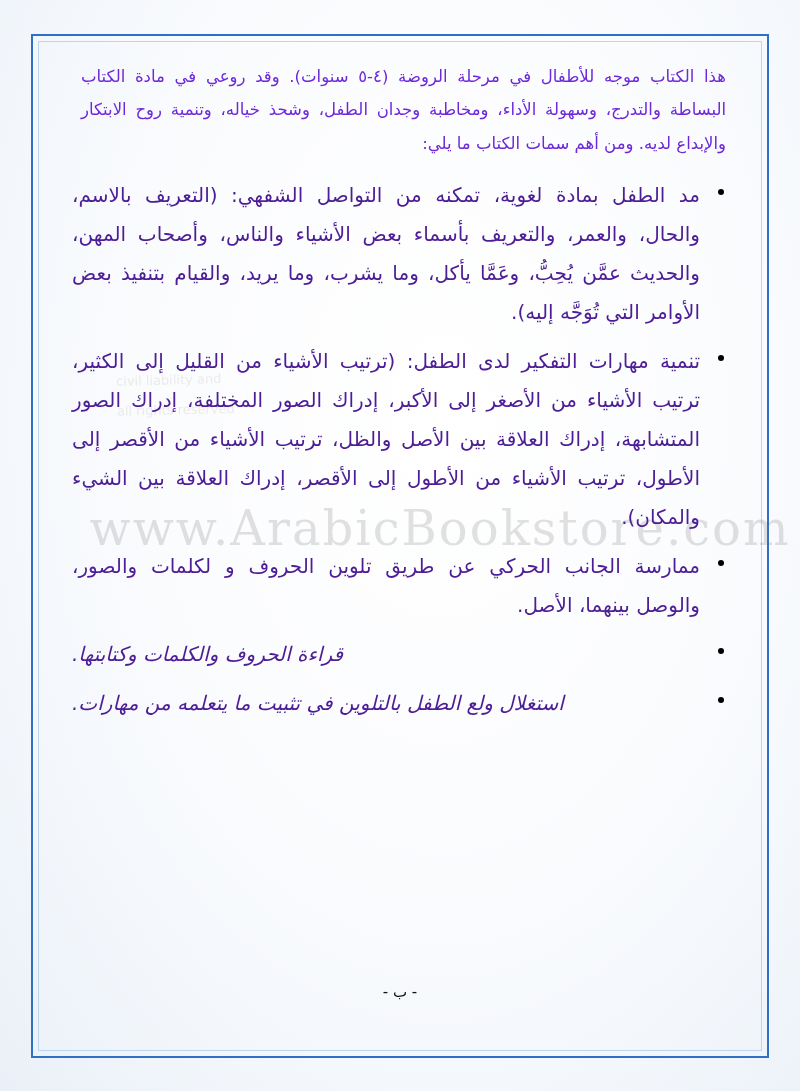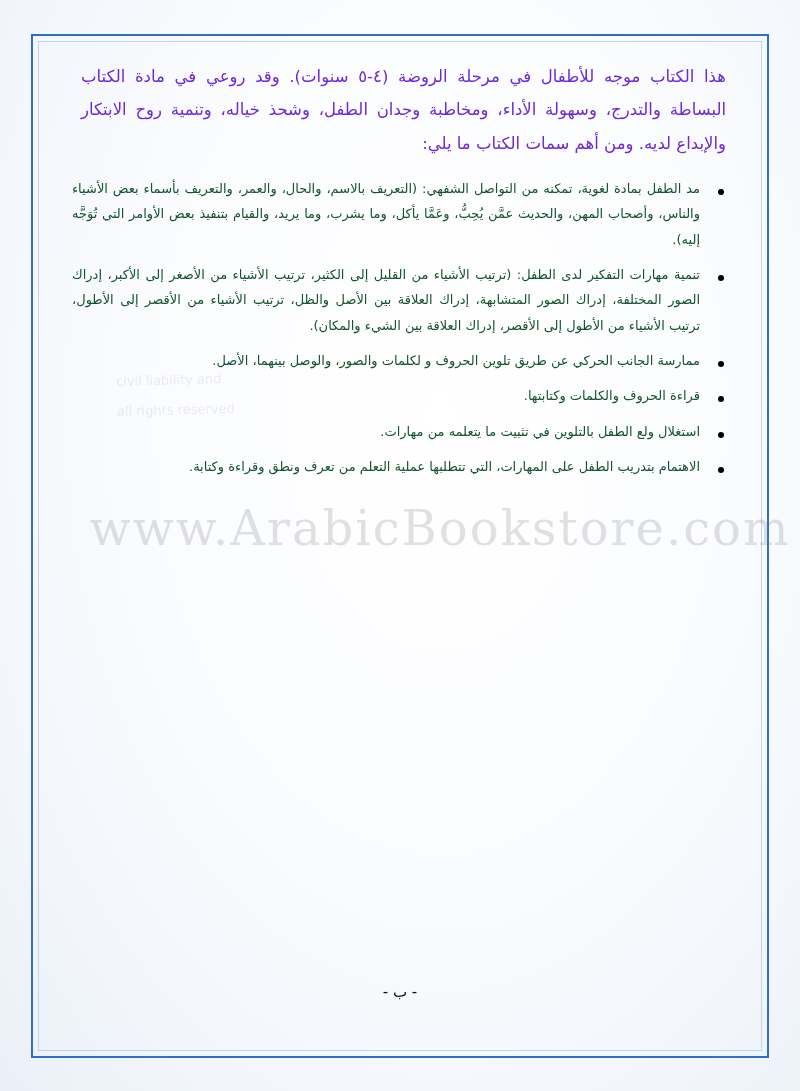--- a/index.html
+++ b/index.html
@@ -84,23 +84,23 @@
   }
 
   ul.bullet-list {
     list-style: none;
     margin: 0;
     padding: 0;
   }
 
   ul.bullet-list > li {
     position: relative;
-    font-size: 13px;
+    font-size: 20px;
     line-height: 1.95;
-    color: #14532d;
+    color: #4c1d95;
     margin-bottom: 10px;
     padding-right: 30px;
     padding-left: 2px;
   }
 
   li .bullet-dot {
     position: absolute;
     right: 6px;
     top: 13px;
     width: 6px;
@@ -109,21 +109,22 @@
     border-radius: 50%;
   }
 
   li.justified .li-text {
     display: block;
     text-align: justify;
     text-align-last: right;
   }
   li.centered .li-text {
     display: block;
-    text-align: right;
+    text-align: left;
+    font-style: italic;
   }
 
   .page-number {
     position: absolute;
     left: 0;
     right: 0;
     bottom: 34px;
     text-align: center;
     font-size: 15px;
     color: #111111;
@@ -197,21 +198,17 @@
         <span class="li-text">ممارسة الجانب الحركي عن طريق تلوين الحروف و لكلمات والصور، والوصل بينهما، الأصل.</span>
       </li>
       <li class="centered">
         <span class="bullet-dot"></span>
         <span class="li-text">قراءة الحروف والكلمات وكتابتها.</span>
       </li>
       <li class="centered">
         <span class="bullet-dot"></span>
         <span class="li-text">استغلال ولع الطفل بالتلوين في تثبيت ما يتعلمه من مهارات.</span>
       </li>
-      <li class="justified">
-        <span class="bullet-dot"></span>
-        <span class="li-text">الاهتمام بتدريب الطفل على المهارات، التي تتطلبها عملية التعلم من تعرف ونطق وقراءة وكتابة.</span>
-      </li>
     </ul>
 
     <div class="page-number">- ب -</div>
   </div>
 </div>
 
 </body></html>

